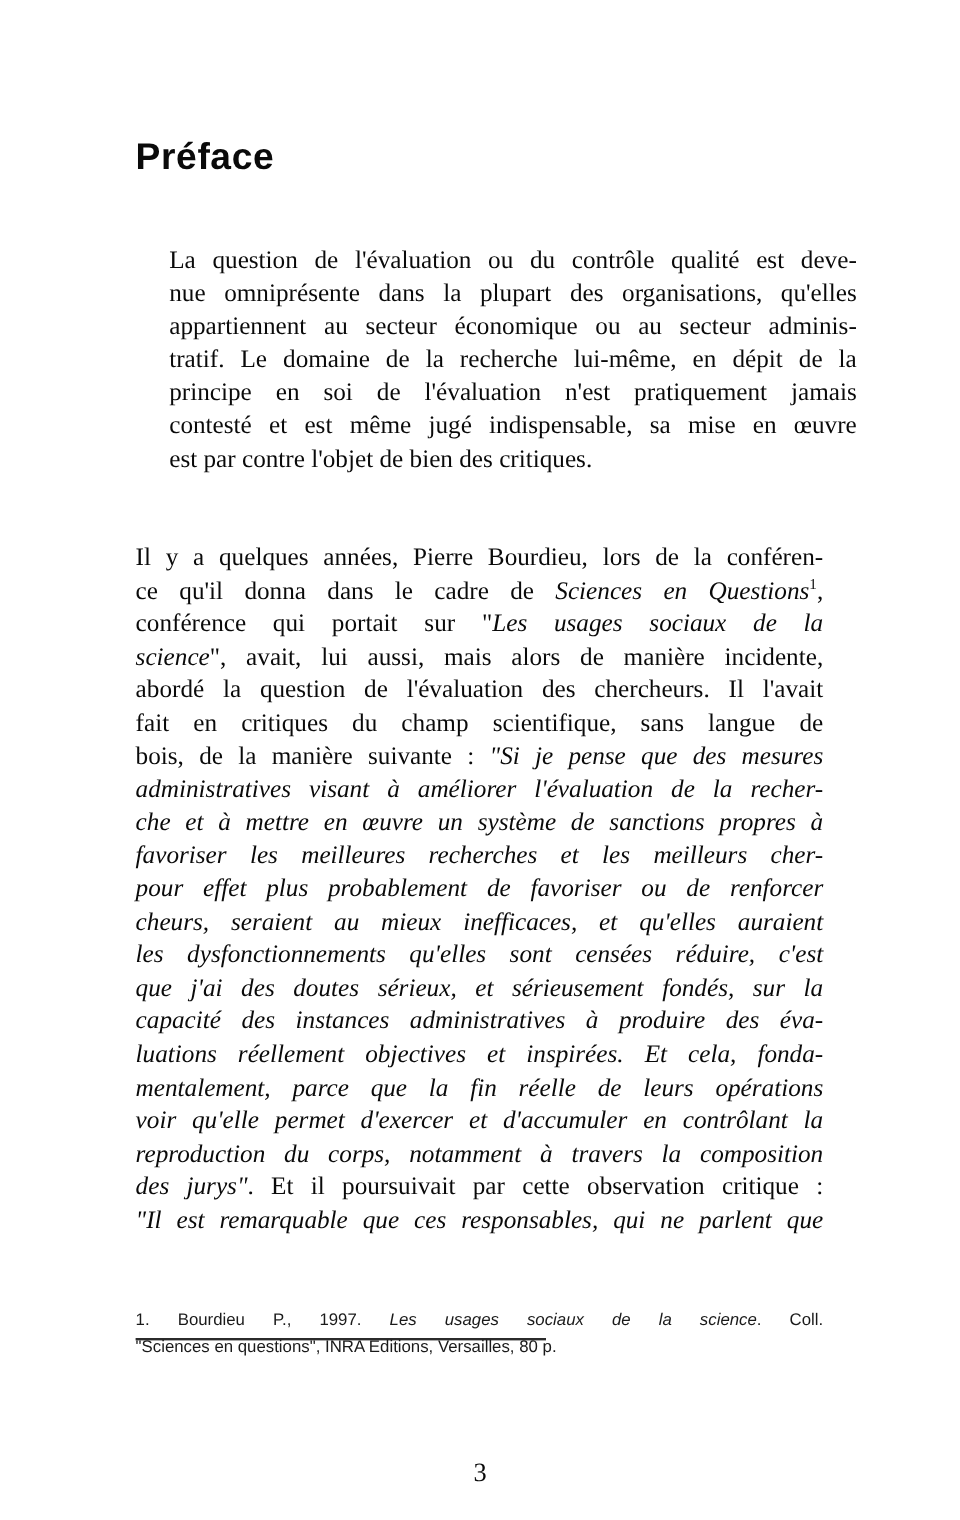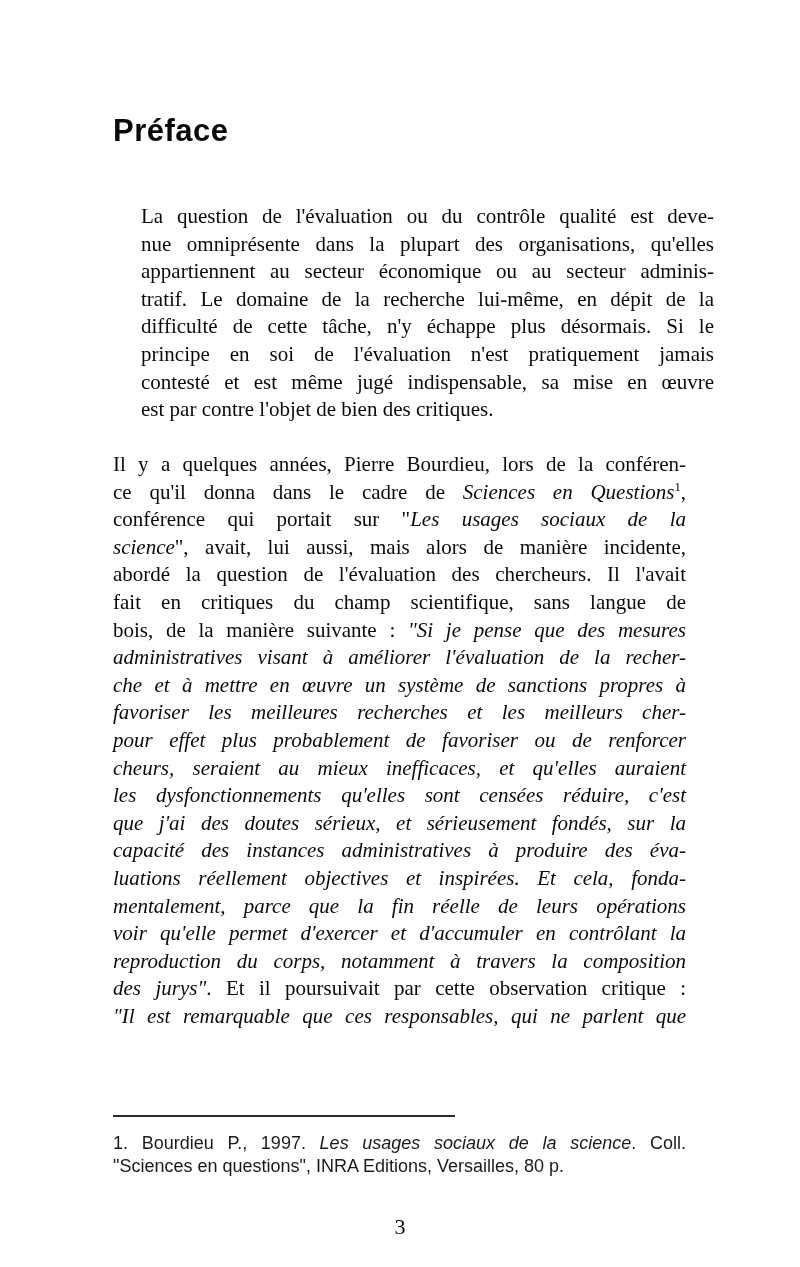--- a/index.html
+++ b/index.html
@@ -57,24 +57,24 @@
     position: absolute;
     left: 113px;
     top: 1115px;
     width: 342px;
     height: 2px;
     background: #2b2b2b;
   }
   .footnote {
     position: absolute;
     left: 113px;
-    top: 1132px;
+    top: 1088px;
     width: 573px;
     font-family: "Liberation Sans", sans-serif;
-    font-size: 18px;
+    font-size: 14px;
     line-height: 22.5px;
     color: #1a1a1a;
   }
   .pagenum {
     position: absolute;
     left: 0;
     top: 1214px;
     width: 800px;
     text-align: center;
     font-size: 22px;
@@ -85,21 +85,20 @@
 </head>
 <body>
 
 <div class="page">
   <h1 class="title">Préface</h1>
   <div class="para para1">
       <div class="line"><span>La question de l'évaluation ou du contrôle qualité est deve-</span></div>
       <div class="line"><span>nue omniprésente dans la plupart des organisations, qu'elles</span></div>
       <div class="line"><span>appartiennent au secteur économique ou au secteur adminis-</span></div>
       <div class="line"><span>tratif. Le domaine de la recherche lui-même, en dépit de la</span></div>
-      <div class="line"><span>difficulté de cette tâche, n'y échappe plus désormais. Si le</span></div>
       <div class="line"><span>principe en soi de l'évaluation n'est pratiquement jamais</span></div>
       <div class="line"><span>contesté et est même jugé indispensable, sa mise en œuvre</span></div>
       <div class="line last"><span>est par contre l'objet de bien des critiques.</span></div>
     </div>
   <div class="para para2">
       <div class="line"><span>Il y a quelques années, Pierre Bourdieu, lors de la conféren-</span></div>
       <div class="line"><span>ce qu'il donna dans le cadre de </span><span class="it">Sciences en Questions</span><sup class="fnref">1</sup><span>,</span></div>
       <div class="line"><span>conférence qui portait sur "</span><span class="it">Les usages sociaux de la</span></div>
       <div class="line"><span class="it">science</span><span>", avait, lui aussi, mais alors de manière incidente,</span></div>
       <div class="line"><span>abordé la question de l'évaluation des chercheurs. Il l'avait</span></div>

